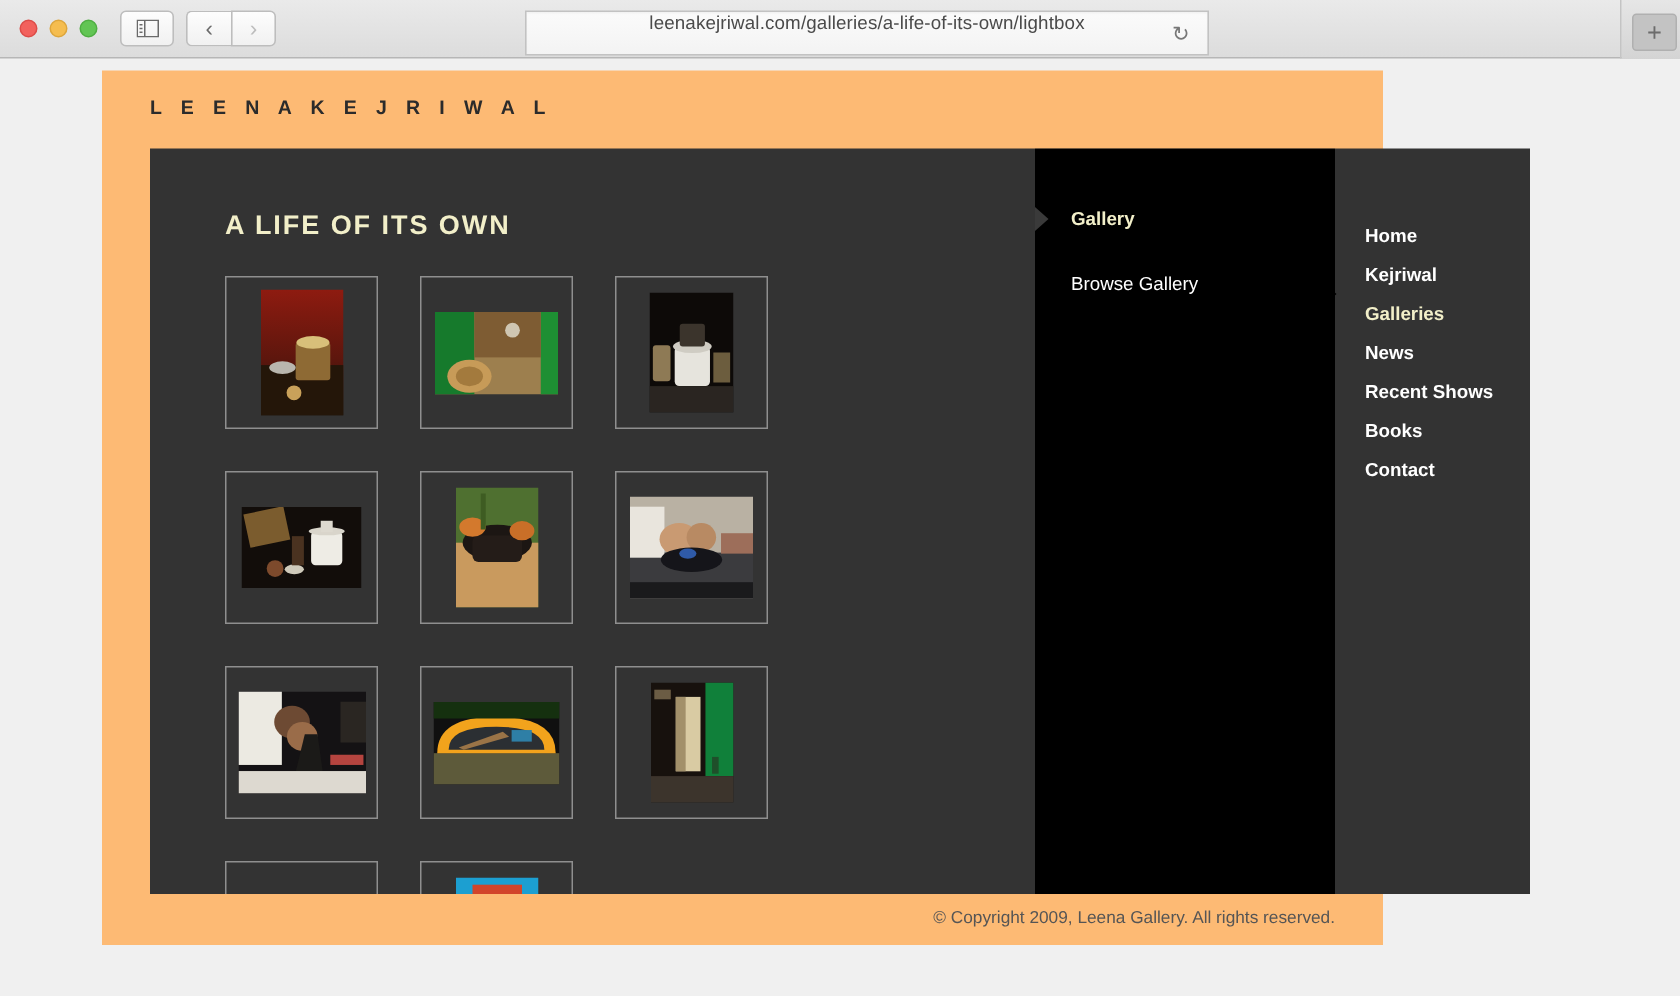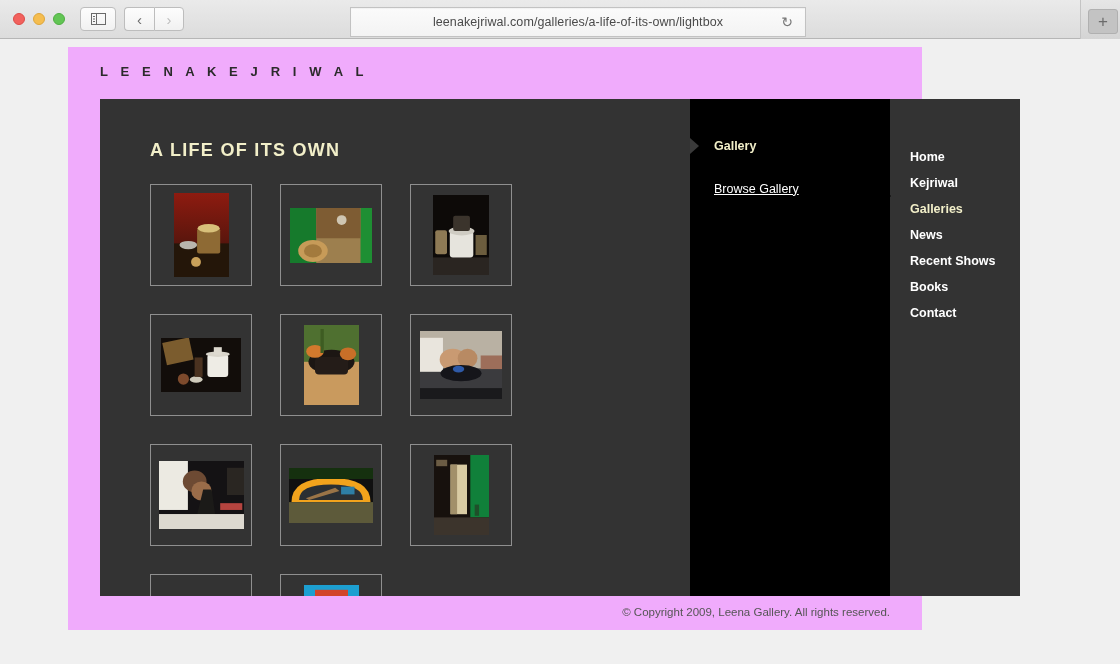--- a/index.html
+++ b/index.html
@@ -38,21 +38,21 @@
   .btn-sidebar { left: 80px; width: 36px; }
   .btn-back    { left: 124px; width: 30px; border-top-right-radius:0; border-bottom-right-radius:0; border-right:none;}
   .btn-fwd     { left: 154px; width: 30px; border-top-left-radius:0; border-bottom-left-radius:0;}
 
   .url-bar {
     position: absolute; left: 350px; top: 7px;
     width: 456px; height: 30px;
     background: linear-gradient(#fbfbfb,#f3f3f3);
     border: 1px solid #c2c2c2;
     border-radius: 0;
-    display: flex; align-items: center; justify-content: center;
+    display: flex; align-items: flex-start; justify-content: center;
     box-shadow: inset 0 1px 1px rgba(0,0,0,.04);
   }
   .url-text {
     font-size: 12.5px; color: #4a4a4a; letter-spacing: .1px;
   }
   .reload-icon {
     position: absolute; right: 12px; top: 50%; transform: translateY(-50%);
     color: #777; font-size: 14px; line-height: 1;
   }
   .newtab-wrap {
@@ -64,21 +64,21 @@
     position: absolute; left: 7px; top: 9px; width: 30px; height: 25px;
     background: #c3c3c3; border: 1px solid #b0b0b0; border-radius: 3px;
     display: flex; align-items: center; justify-content: center;
     color: #6c6c6c; font-size: 17px; line-height: 1;
   }
 
   
   .page {
     position: absolute; left: 68px; top: 47px;
     width: 854px; height: 583px;
-    background: #f0abfc;
+    background: #fdba74;
   }
   .site-title {
     position: absolute; left: 32px; top: 17px;
     font-size: 13px; font-weight: bold; letter-spacing: 4.6px; color: #2b2b2b;
   }
 
   .content-panel {
     position: absolute; left: 32px; top: 52px;
     width: 920px; height: 497px;
     background: #333333;
@@ -110,21 +110,21 @@
     background: #333333;
     cursor: pointer;
   }
   .thumb-img { display: block; }
 
   
   .lb-col { position: absolute; left: 614px; top: 41px; width: 170px; }
   .lb-item { font-size: 12.5px; margin-bottom: 30px; line-height: 1; }
   .lb-lightbox { color: #f2efc9; font-weight: bold; }
   .lb-browse {
-    color: #ffffff; text-decoration: underline; cursor: pointer;
+    color: #ffffff; cursor: pointer;
     font-weight: normal;
     margin-top: 26px;
   }
   .arrow-gray {
     position: absolute; left: 590px; top: 39px;
     width: 0; height: 0;
     border-top: 8px solid transparent;
     border-bottom: 8px solid transparent;
     border-left: 9px solid #3a3a3a;
   }

